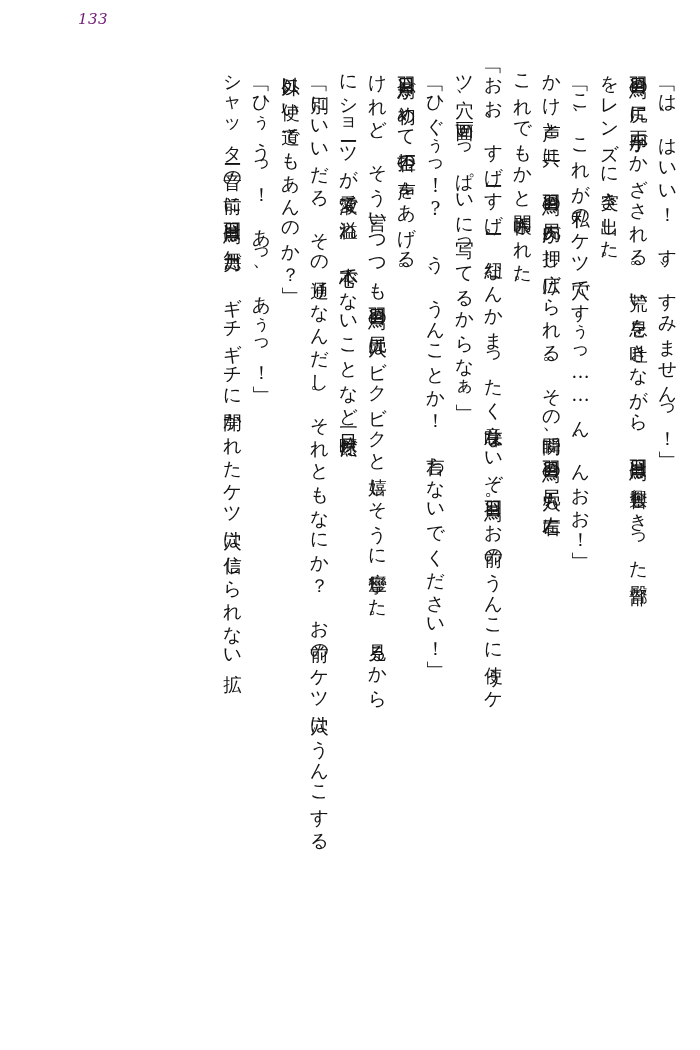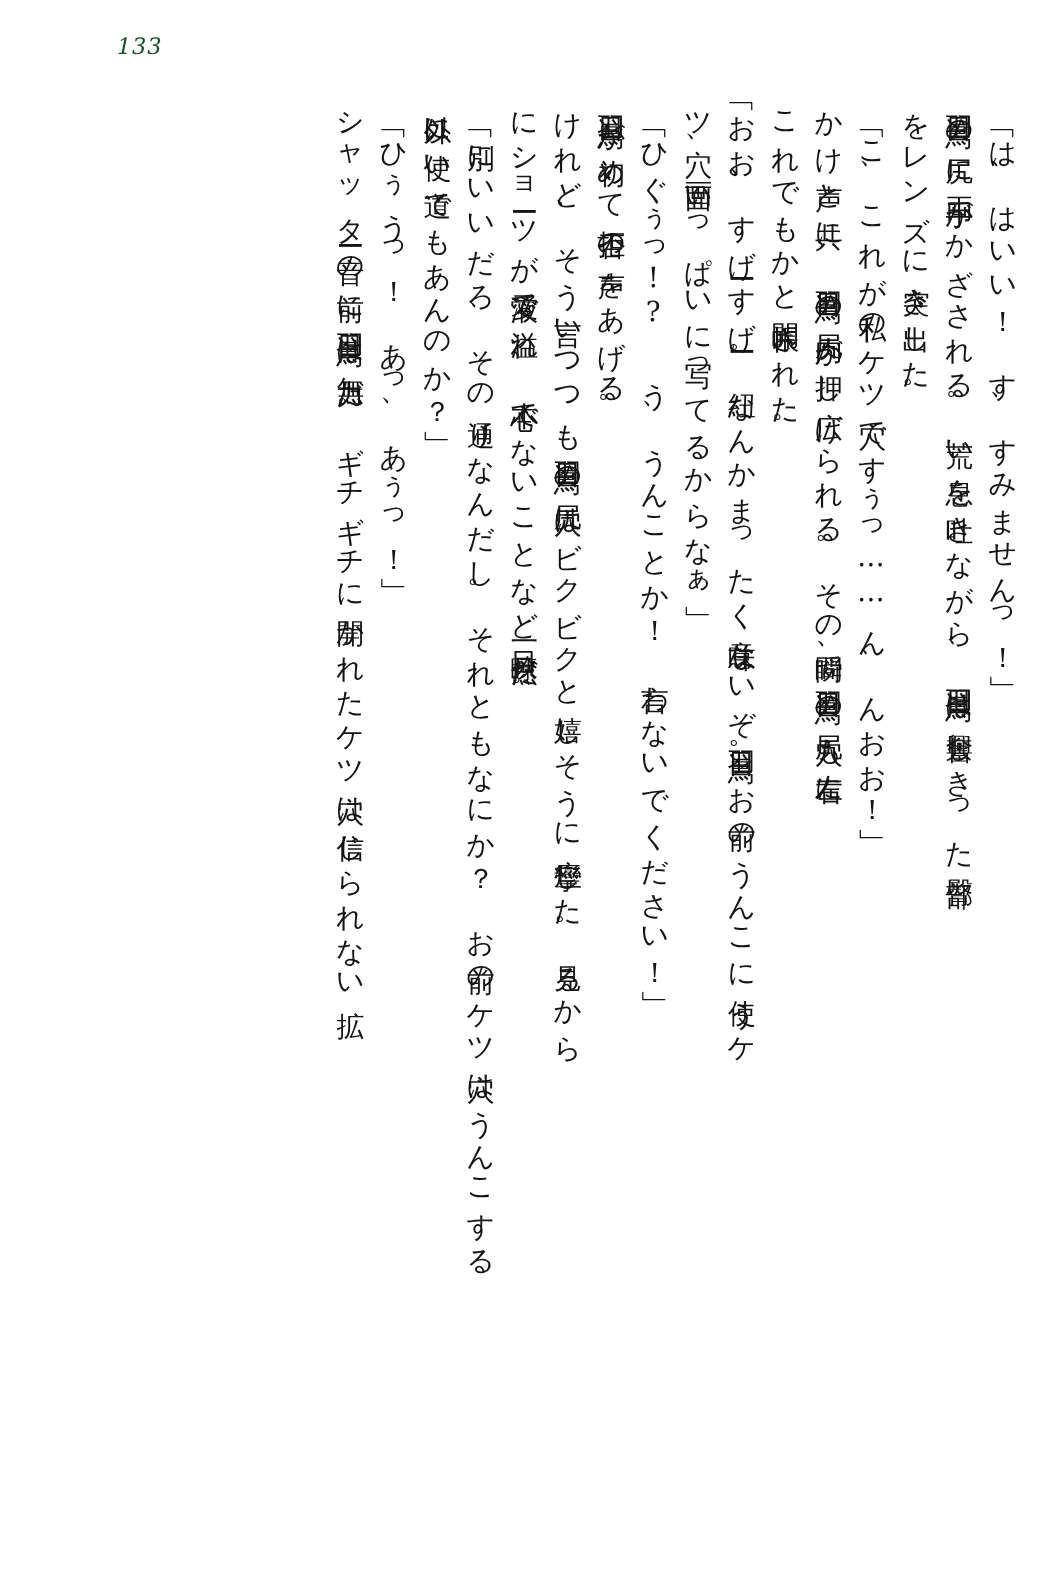--- a/index.html
+++ b/index.html
@@ -16,27 +16,27 @@
   }
   .page {
     position: relative;
     width: 700px;
     height: 1050px;
     box-sizing: border-box;
     background: #ffffff;
   }
   .page-number {
     position: absolute;
-    top: 22px;
+    top: 10px;
     left: 78px;
     font-family: "DejaVu Serif", "Liberation Serif", serif;
     font-style: italic;
     font-size: 15px;
     letter-spacing: 0.5px;
-    color: #14532d;
+    color: #701a75;
   }
   .body-text {
     position: absolute;
     top: 62px;
     left: 30px;
     right: 24px;
     height: 960px;
     display: flex;
     flex-direction: row-reverse;
     justify-content: flex-start;

